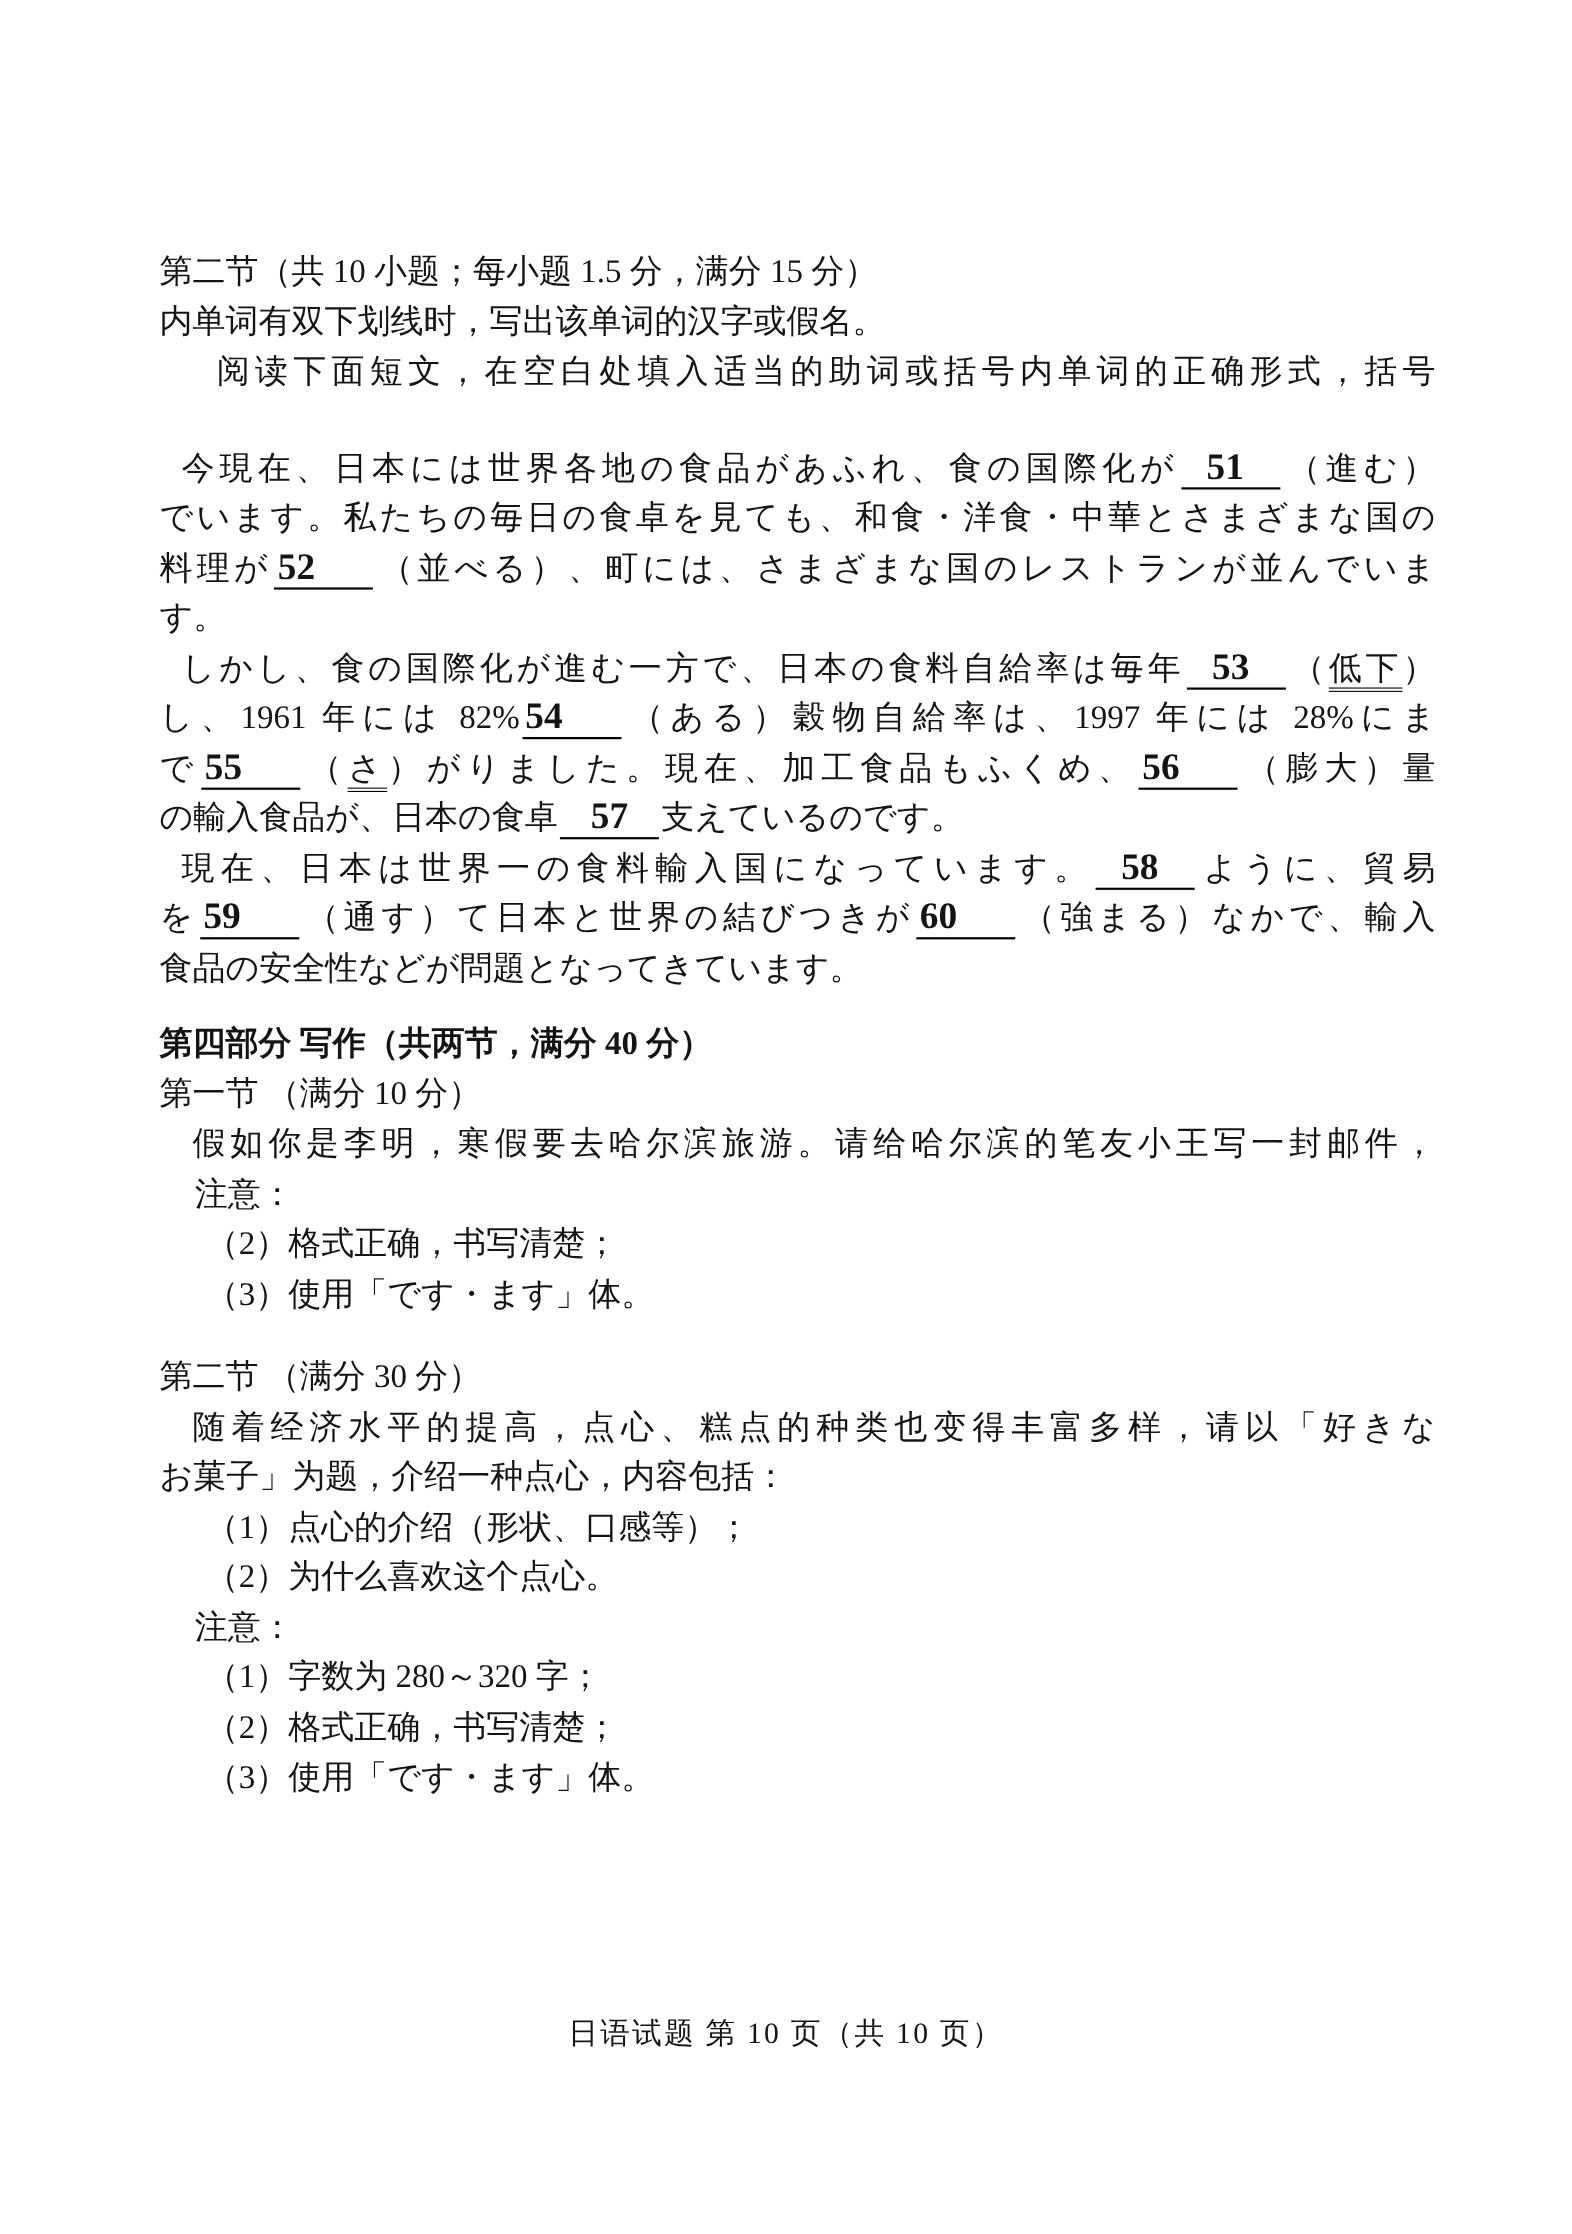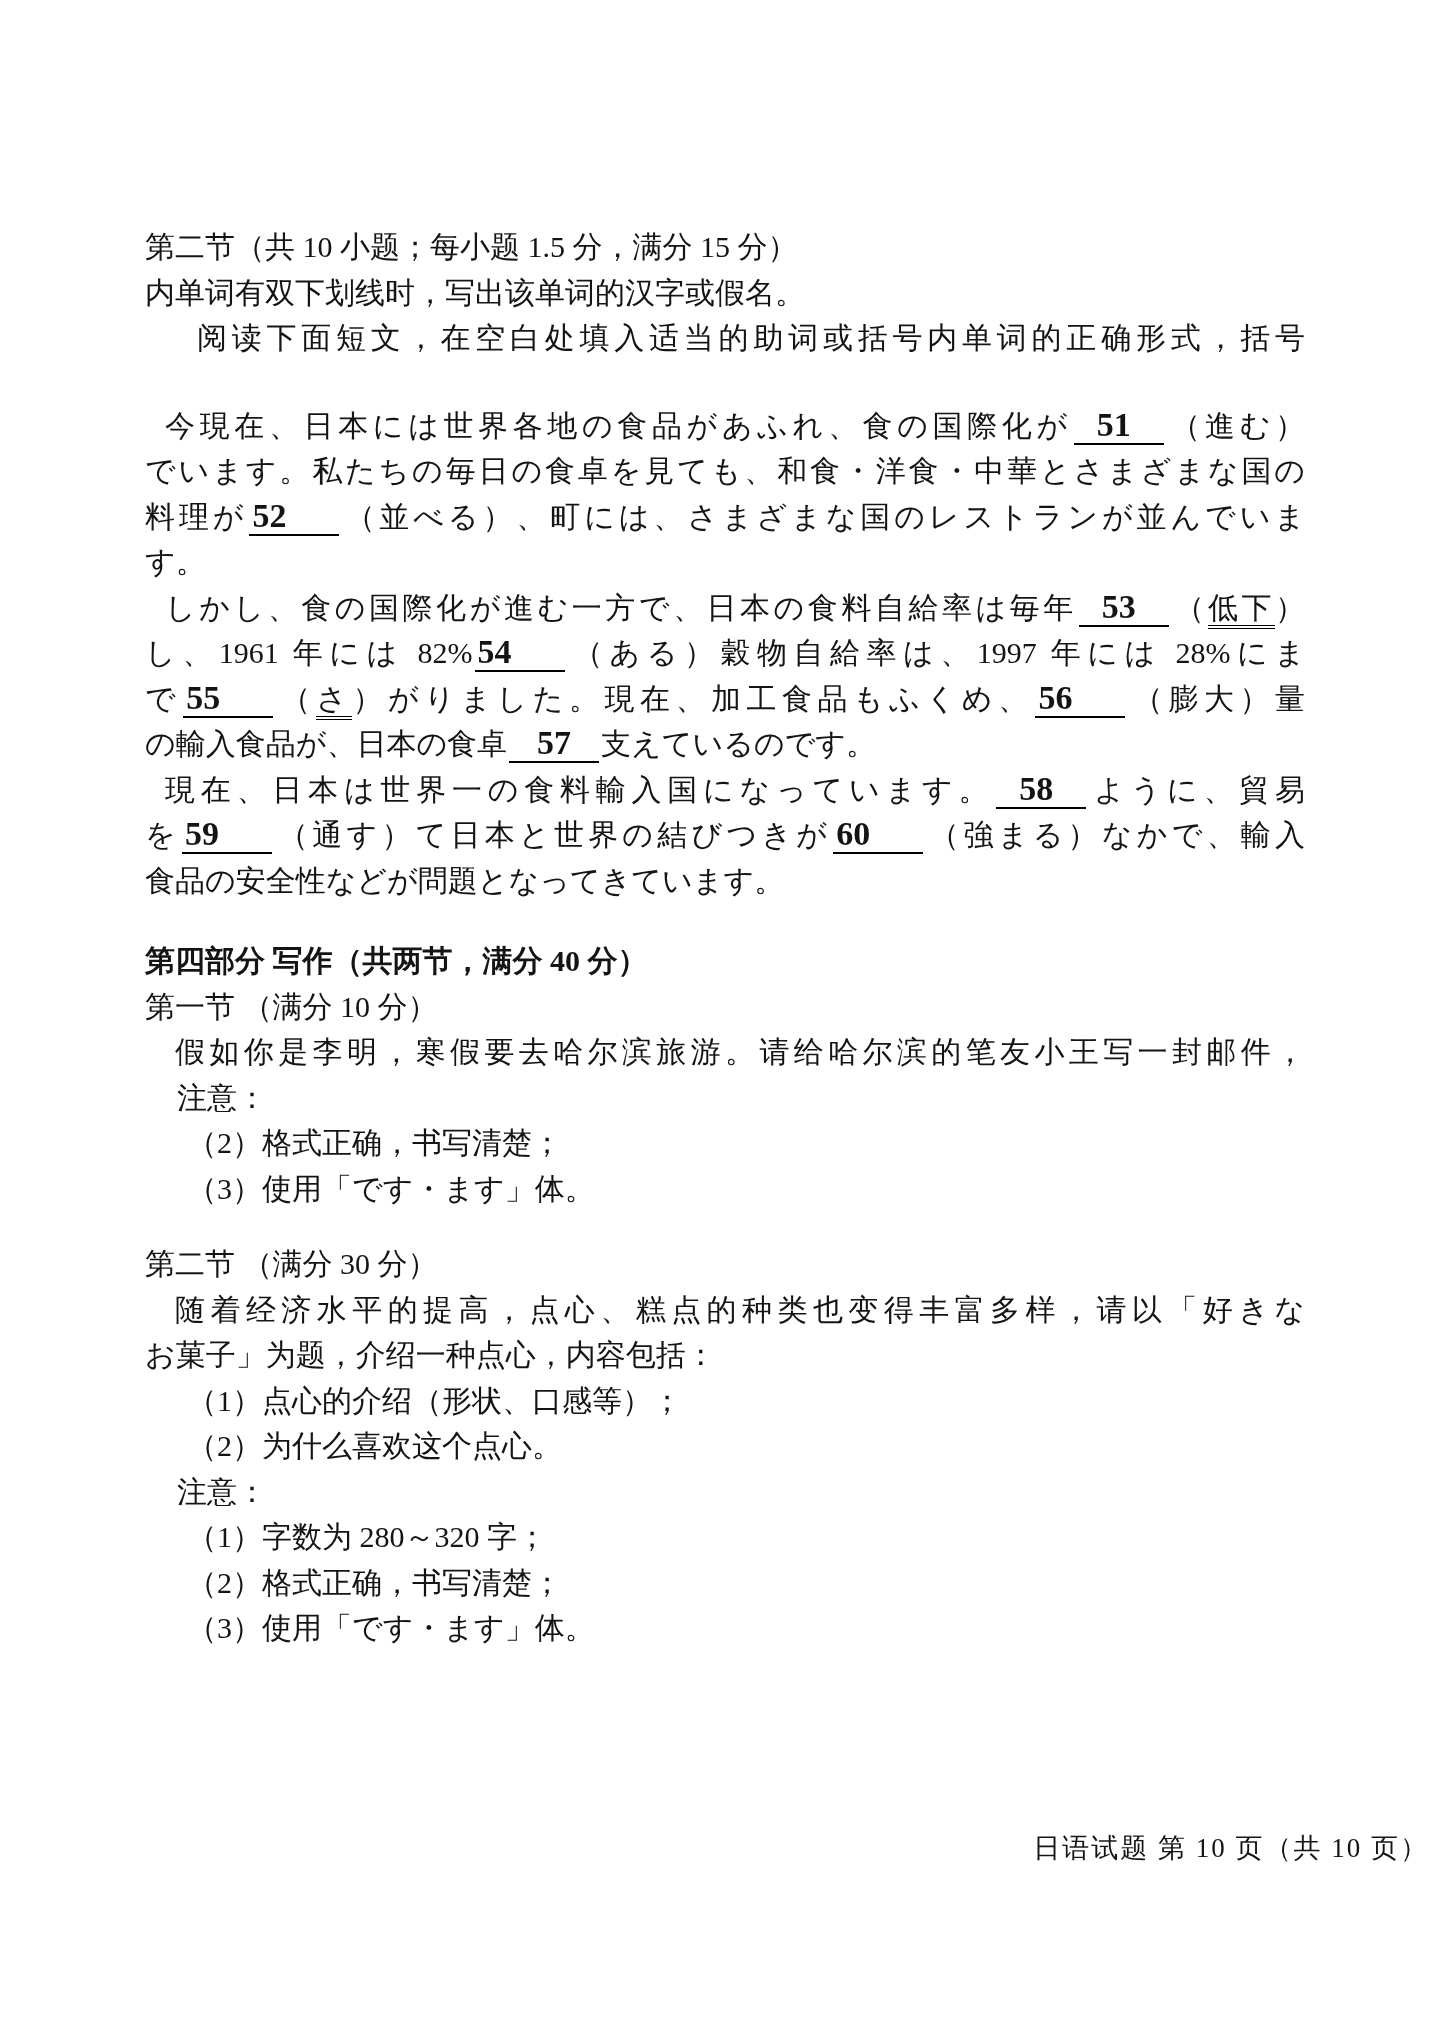--- a/index.html
+++ b/index.html
@@ -12,35 +12,35 @@
   .content {
     position:absolute; left:145px; top:224px; width:1160px;
     font-size:30px; line-height:45.5px;
   }
   .line { white-space:nowrap; }
   .j { white-space:normal; text-align:justify; text-align-last:justify; }
   .indent-jp { text-indent:20px; }
   .indent-cn { text-indent:52px; }
   .indent-cn2 { text-indent:30px; }
   .passage { margin-top:42px; }
-  .part4 { margin-top:35px;font-family:Liberation Serif, serif; }
+  .part4 { margin-top:23px;font-family:Liberation Serif, serif; }
   .sec2blk { margin-top:30px; }
   .bold { font-weight:bold; }
   .note-label { padding-left:32px; }
   .note-item { padding-left:42px; }
   .blank {
     display:inline-block; min-width:84px; text-align:center;
     border-bottom:2px solid #000; font-weight:bold; font-size:34px;
     line-height:32px; padding:0 3px 2px 3px; margin:0 2px;
     vertical-align:baseline;
   }
   .dbl { border-bottom:4px double #000; padding-bottom:1px;margin-top:25px; }
   .footer {
     position:absolute; top:1826px; left:0; width:100%;
-    text-align:right; font-size:27px; line-height:45px;
+    text-align:center; font-size:27px; line-height:45px;
     letter-spacing:2px;
   }
 </style>
 </head>
 <body>
 
 <div class="content">
 
   <div class="line">第二节（共 10 小题；每小题 1.5 分，满分 15 分）</div>
   <div class="line">内单词有双下划线时，写出该单词的汉字或假名。</div>

